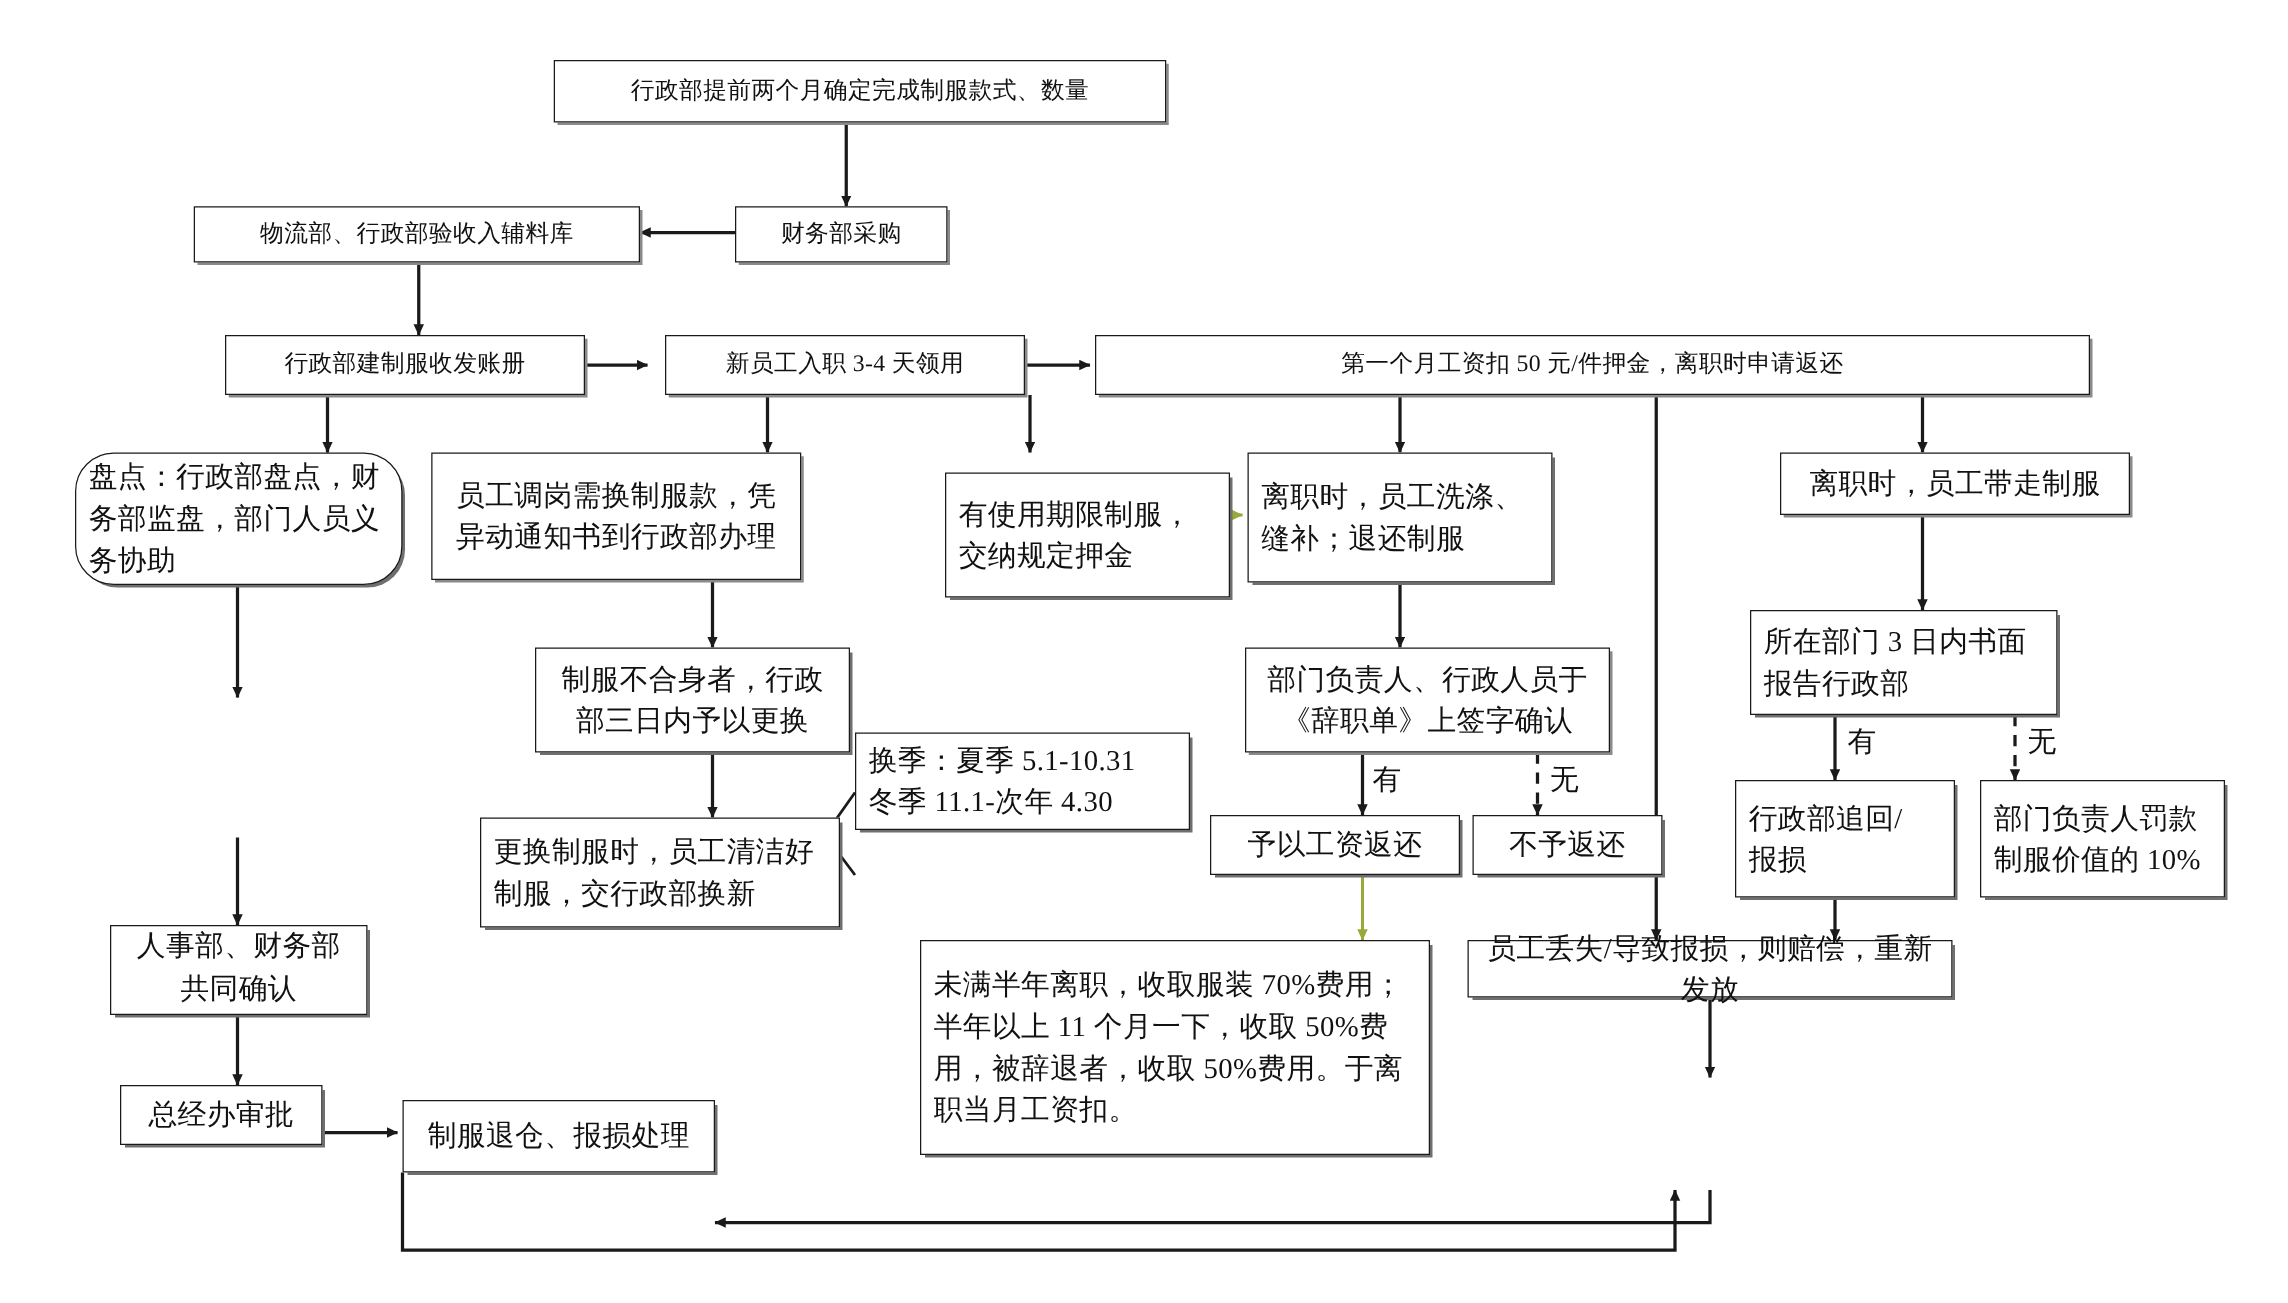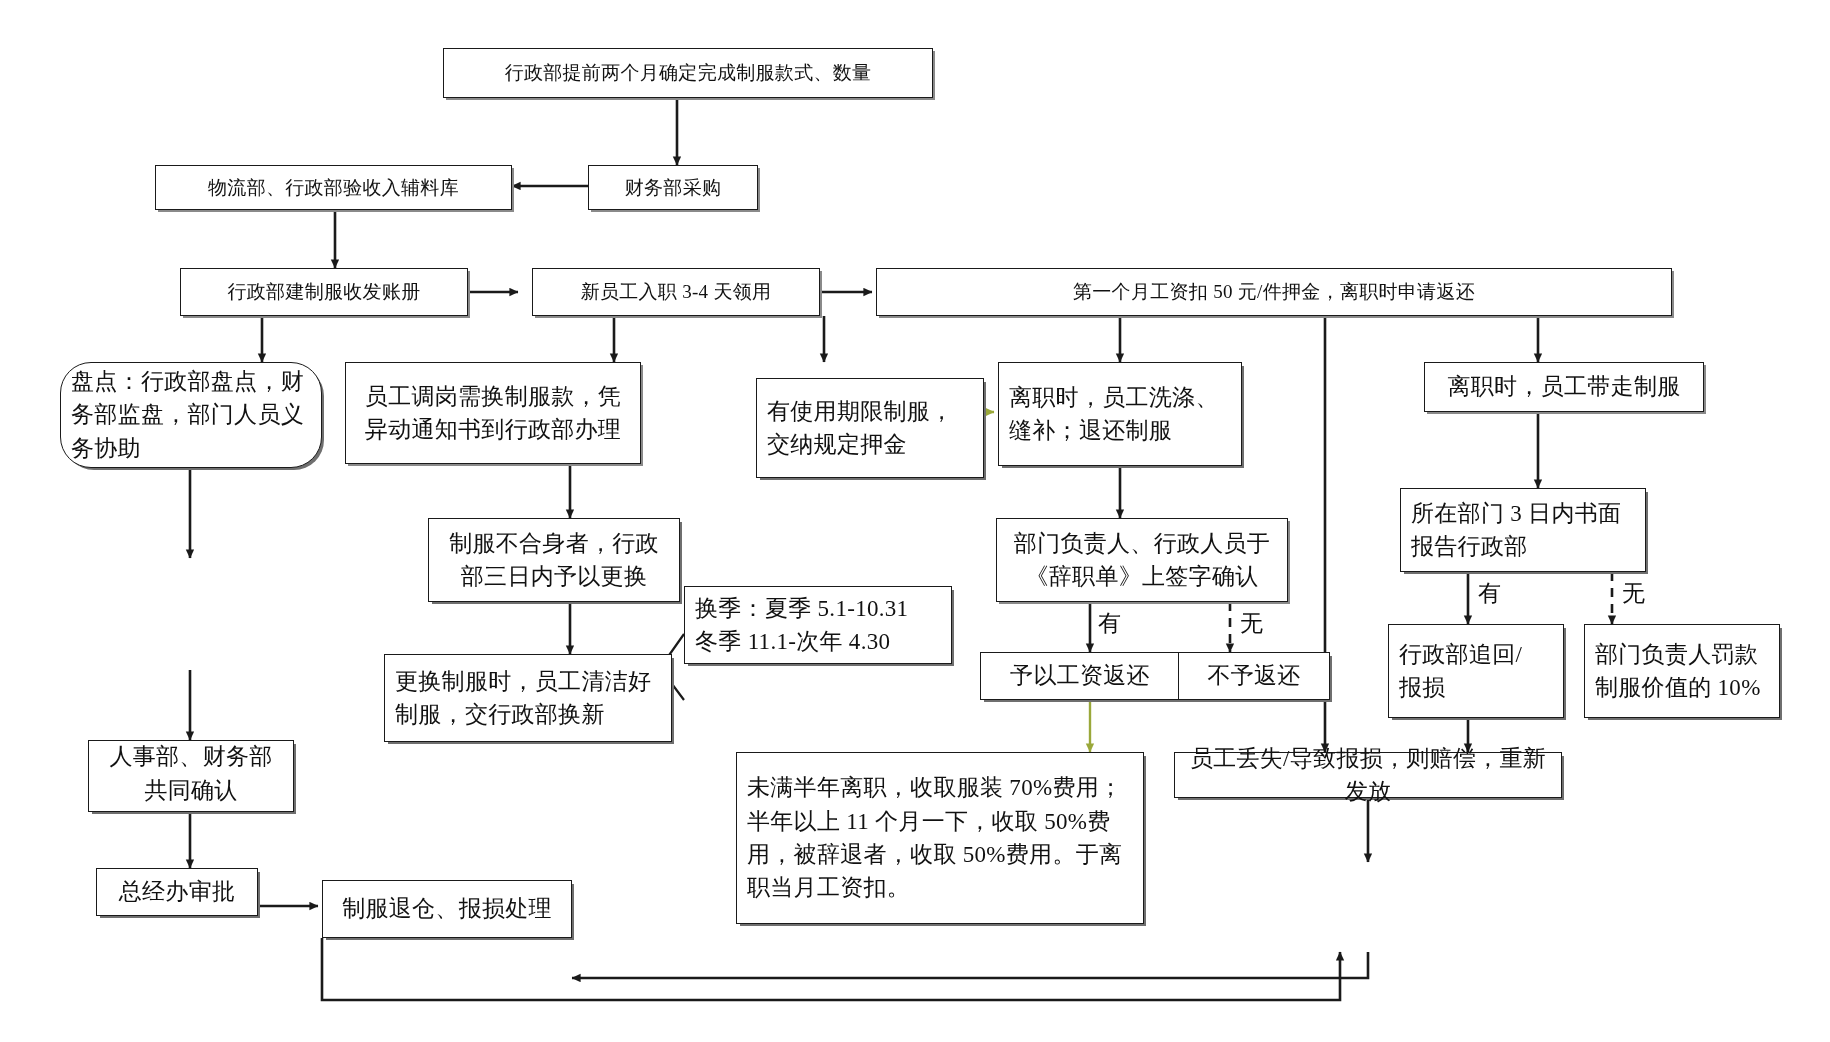--- a/index.html
+++ b/index.html
@@ -162,21 +162,21 @@
   </div>
 
   <div class="node shadow2 f23 c" style="left:88px;top:740px;width:206px;height:72px;align-items:flex-end;">
     <span class="txt pad">人事部、财务部共同确认</span>
   </div>
 
   <div class="node shadow2 f23 l" style="left:384px;top:654px;width:288px;height:88px;">
     <span class="txt pad">更换制服时，员工清洁好制服，交行政部换新</span>
   </div>
 
-  <div class="node shadow2 f23 c" style="left:968px;top:652px;width:200px;height:48px;margin-left:12px;">
+  <div class="node shadow2 f23 c" style="left:968px;top:652px;width:200px;height:48px;">
     <span class="txt pad">予以工资返还</span>
   </div>
 
   <div class="node shadow2 f23 c" style="left:1178px;top:652px;width:152px;height:48px;">
     <span class="txt pad">不予返还</span>
   </div>
 
   <div class="node shadow2 f23 l" style="left:1388px;top:624px;width:176px;height:94px;">
     <span class="txt pad">行政部追回/
 报损</span>

